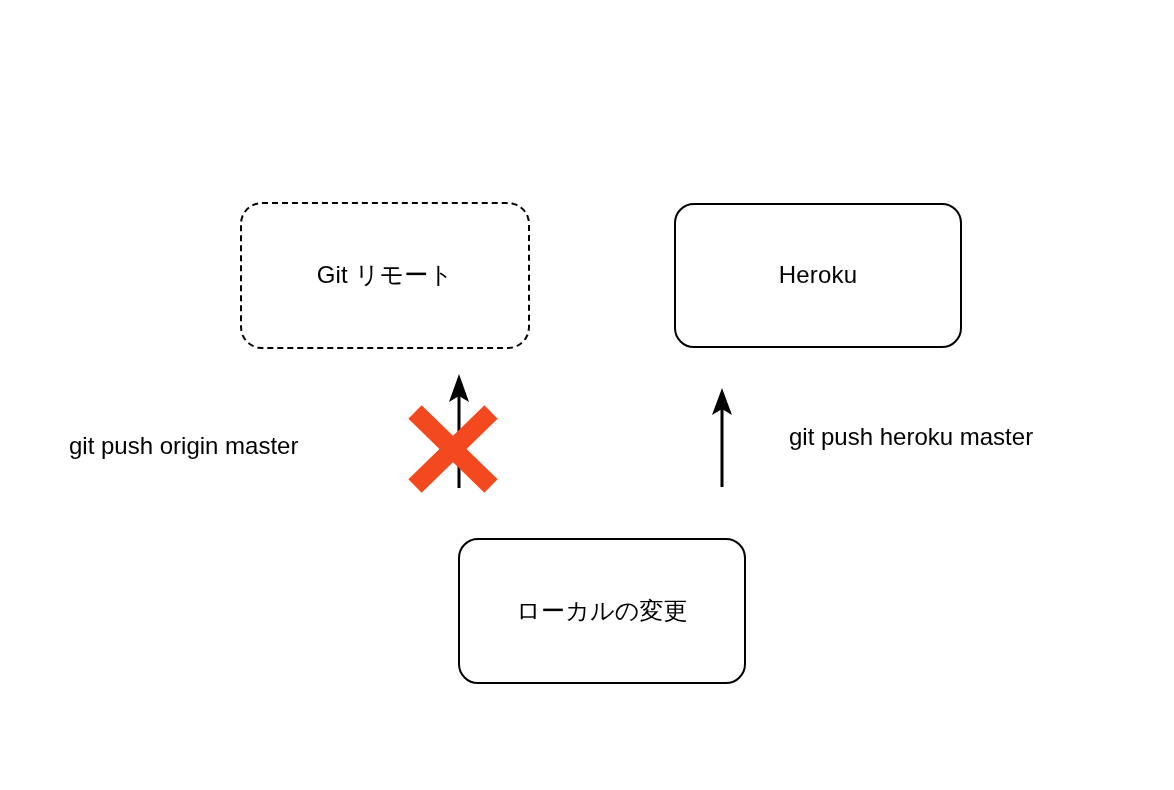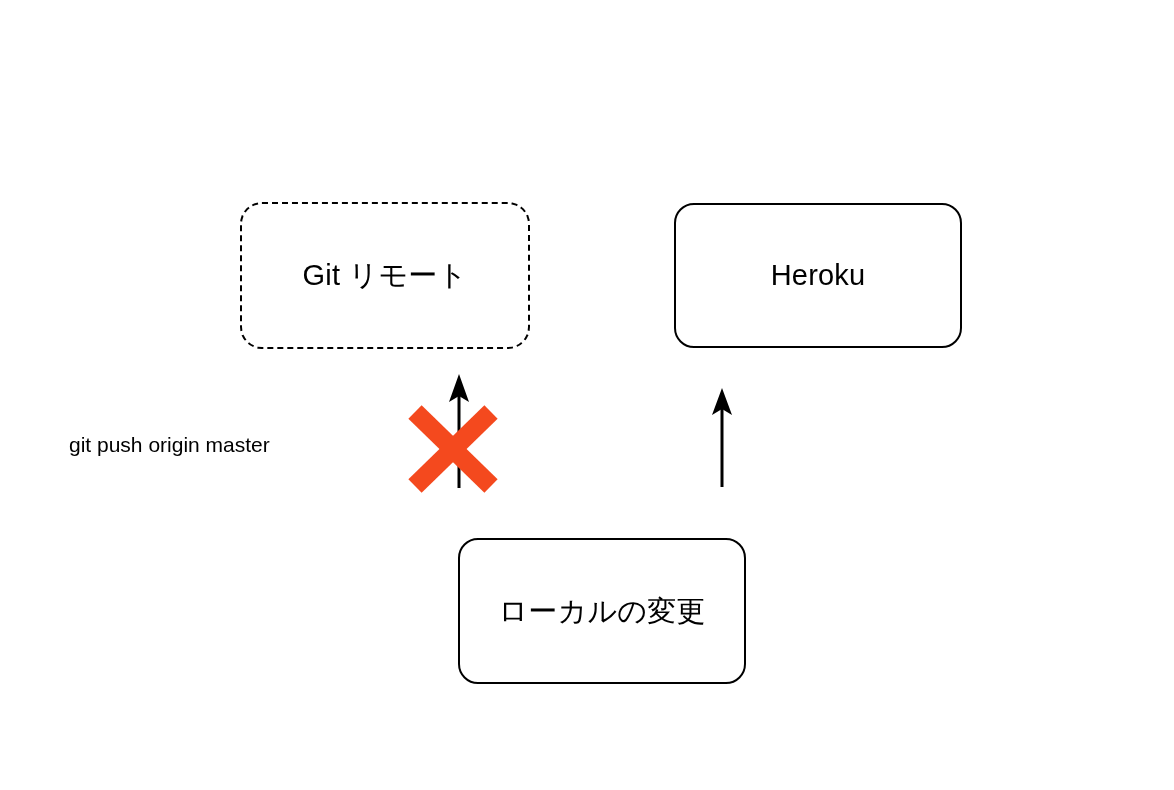--- a/index.html
+++ b/index.html
@@ -27,21 +27,21 @@
     box-sizing: border-box;
     display: flex;
     align-items: center;
     justify-content: center;
     background: #ffffff;
     color: #000000;
     text-align: center;
     line-height: 1.2;
   }
   .node-label {
-    font-size: 29px;
+    font-size: 24px;
     letter-spacing: 0.2px;
     white-space: nowrap;
   }
 
   .node-solid {
     border: 2px solid #000000;
     border-radius: 20px;
   }
   .node-dashed {
     border: 2.5px dashed #000000;
@@ -91,21 +91,21 @@
     position: absolute;
     left: 405px;
     top: 404px;
     width: 96px;
     height: 90px;
   }
 
   
   .edge-label {
     position: absolute;
-    font-size: 21px;
+    font-size: 24px;
     color: #000000;
     white-space: nowrap;
     line-height: 1;
   }
   #label-origin {
     left: 69px;
     top: 434px;
   }
   #label-heroku {
     left: 789px;
@@ -141,14 +141,15 @@
 
   <svg id="blocked-x" viewBox="0 0 96 90">
     <g stroke="#F4491E" stroke-width="19" stroke-linecap="butt" fill="none">
       <path d="M 10 8 L 86 82"></path>
       <path d="M 86 8 L 10 82"></path>
     </g>
   </svg>
 
   <div class="edge-label" id="label-origin">git push origin master</div>
 
+  <div class="edge-label" id="label-heroku">git push heroku master</div>
 
 </div>
 
 </body></html>

